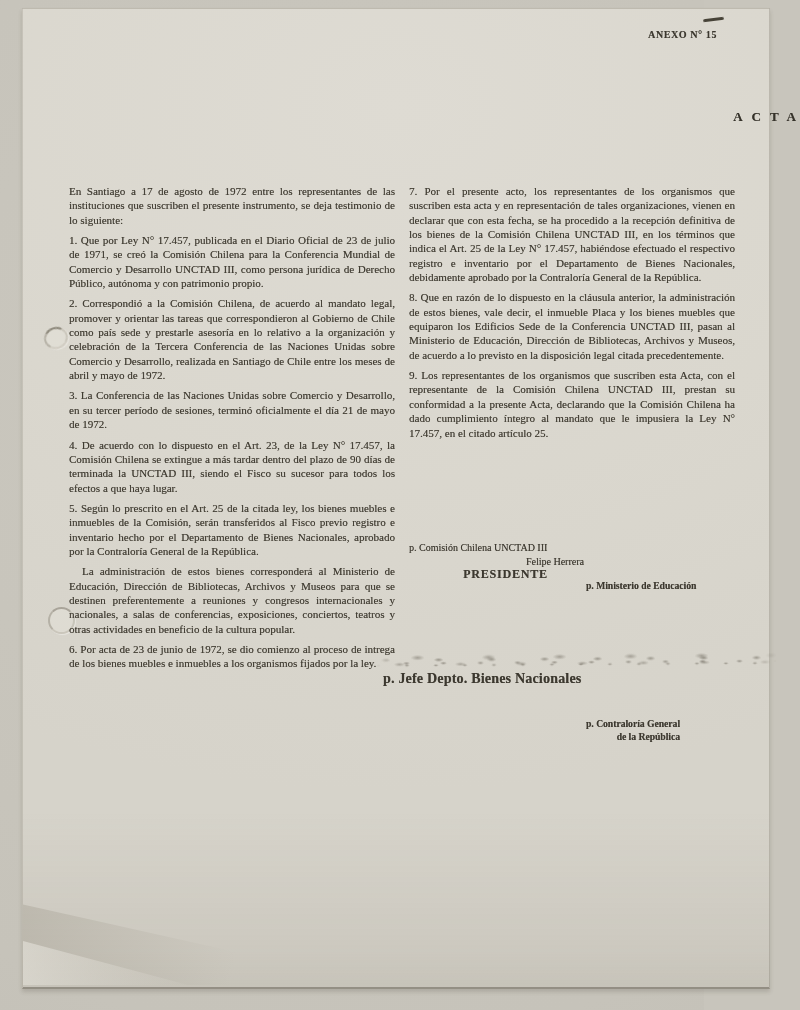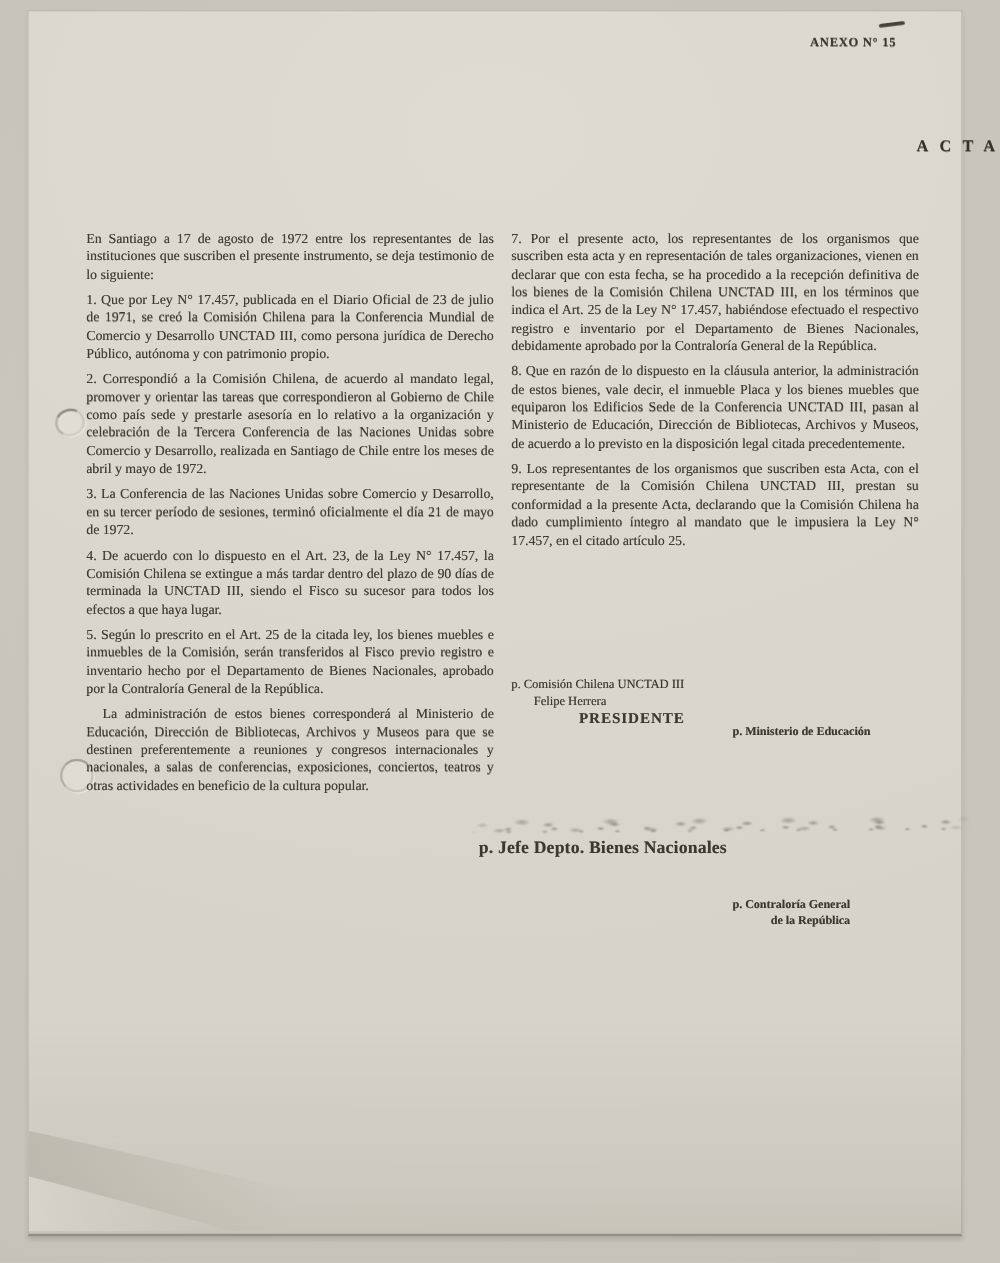--- a/index.html
+++ b/index.html
@@ -41,21 +41,21 @@
   }
   .col-left  { left:46px; }
   .col-right { left:386px; }
   .col p { margin:0 0 6px 0; }
   .col p.indent { text-indent:13px; }
   .sig {
     position:absolute; color:#3c382f; font-size:10px;
     text-shadow:.2px .2px .4px rgba(60,56,47,.55);
   }
   .sig-commission { left:386px; top:532px; width:175px; line-height:13.5px; }
-  .sig-commission .sig-l2 { text-align:left; padding-left:18px; }
+  .sig-commission .sig-l2 { text-align:right; padding-left:18px; }
   .sig-commission .sig-l3 { text-align:center; padding-left:18px; font-weight:bold; letter-spacing:.8px; font-size:12px; }
   .sig-education  { left:563px; top:571px; font-size:9.6px; font-weight:bold; }
   .sig-bienes     { left:360px; top:662px; font-size:14px; font-weight:bold; letter-spacing:.2px; }
   .sig-contraloria{ left:563px; top:708px; font-size:9.6px; font-weight:bold; line-height:13px;text-align:right; }
   .sig-contraloria .indent2 { padding-left:12px; }
   .smudge {
     position:absolute; left:352px; top:640px; width:402px; height:22px;
     transform:rotate(-.4deg); opacity:.8; filter:blur(.6px);
     background-image:
       radial-gradient(ellipse 7px 3px at 20% 45%, rgba(70,64,52,.55), transparent 70%),
@@ -110,20 +110,21 @@
     <div class="ring ring2"></div>
 
     <div class="col col-left">
       <p>En Santiago a 17 de agosto de 1972 entre los representantes de las instituciones que suscriben el presente instrumento, se deja testimonio de lo siguiente:</p>
       <p>1.  Que por Ley N° 17.457, publicada en el Diario Oficial de 23 de julio de 1971, se creó la Comisión Chilena para la Conferencia Mundial de Comercio y Desarrollo UNCTAD III, como persona jurídica de Derecho Público, autónoma y con patrimonio propio.</p>
       <p>2.  Correspondió a la Comisión Chilena, de acuerdo al mandato legal, promover y orientar las tareas que correspondieron al Gobierno de Chile como país sede y prestarle asesoría en lo relativo a la organización y celebración de la Tercera Conferencia de las Naciones Unidas sobre Comercio y Desarrollo, realizada en Santiago de Chile entre los meses de abril y mayo de 1972.</p>
       <p>3.  La Conferencia de las Naciones Unidas sobre Comercio y Desarrollo, en su tercer período de sesiones, terminó oficialmente el día 21 de mayo de 1972.</p>
       <p>4.  De acuerdo con lo dispuesto en el Art. 23, de la Ley N° 17.457, la Comisión Chilena se extingue a más tardar dentro del plazo de 90 días de terminada la UNCTAD III, siendo el Fisco su sucesor para todos los efectos a que haya lugar.</p>
       <p>5.  Según lo prescrito en el Art. 25 de la citada ley, los bienes muebles e inmuebles de la Comisión, serán transferidos al Fisco previo registro e inventario hecho por el Departamento de Bienes Nacionales, aprobado por la Contraloría General de la República.</p>
       <p class="indent">La administración de estos bienes corresponderá al Ministerio de Educación, Dirección de Bibliotecas, Archivos y Museos para que se destinen preferentemente a reuniones y congresos internacionales y nacionales, a salas de conferencias, exposiciones, conciertos, teatros y otras actividades en beneficio de la cultura popular.</p>
+      <p>6.  Por acta de 23 de junio de 1972, se dio comienzo al proceso de intrega de los bienes muebles e inmuebles a los organismos fijados por la ley.</p>
     </div>
 
     <div class="col col-right">
       <p>7.  Por el presente acto, los representantes de los organismos que suscriben esta acta y en representación de tales organizaciones, vienen en declarar que con esta fecha, se ha procedido a la recepción definitiva de los bienes de la Comisión Chilena UNCTAD III, en los términos que indica el Art. 25 de la Ley N° 17.457, habiéndose efectuado el respectivo registro e inventario por el Departamento de Bienes Nacionales, debidamente aprobado por la Contraloría General de la República.</p>
       <p>8.  Que en razón de lo dispuesto en la cláusula anterior, la administración de estos bienes, vale decir, el inmueble Placa y los bienes muebles que equiparon los Edificios Sede de la Conferencia UNCTAD III, pasan al Ministerio de Educación, Dirección de Bibliotecas, Archivos y Museos, de acuerdo a lo previsto en la disposición legal citada precedentemente.</p>
       <p>9.  Los representantes de los organismos que suscriben esta Acta, con el representante de la Comisión Chilena UNCTAD III, prestan su conformidad a la presente Acta, declarando que la Comisión Chilena ha dado cumplimiento íntegro al mandato que le impusiera la Ley N° 17.457, en el citado artículo 25.</p>
     </div>
 
     <div class="sig sig-commission">
       <div class="sig-l1">p.  Comisión Chilena UNCTAD III</div>

